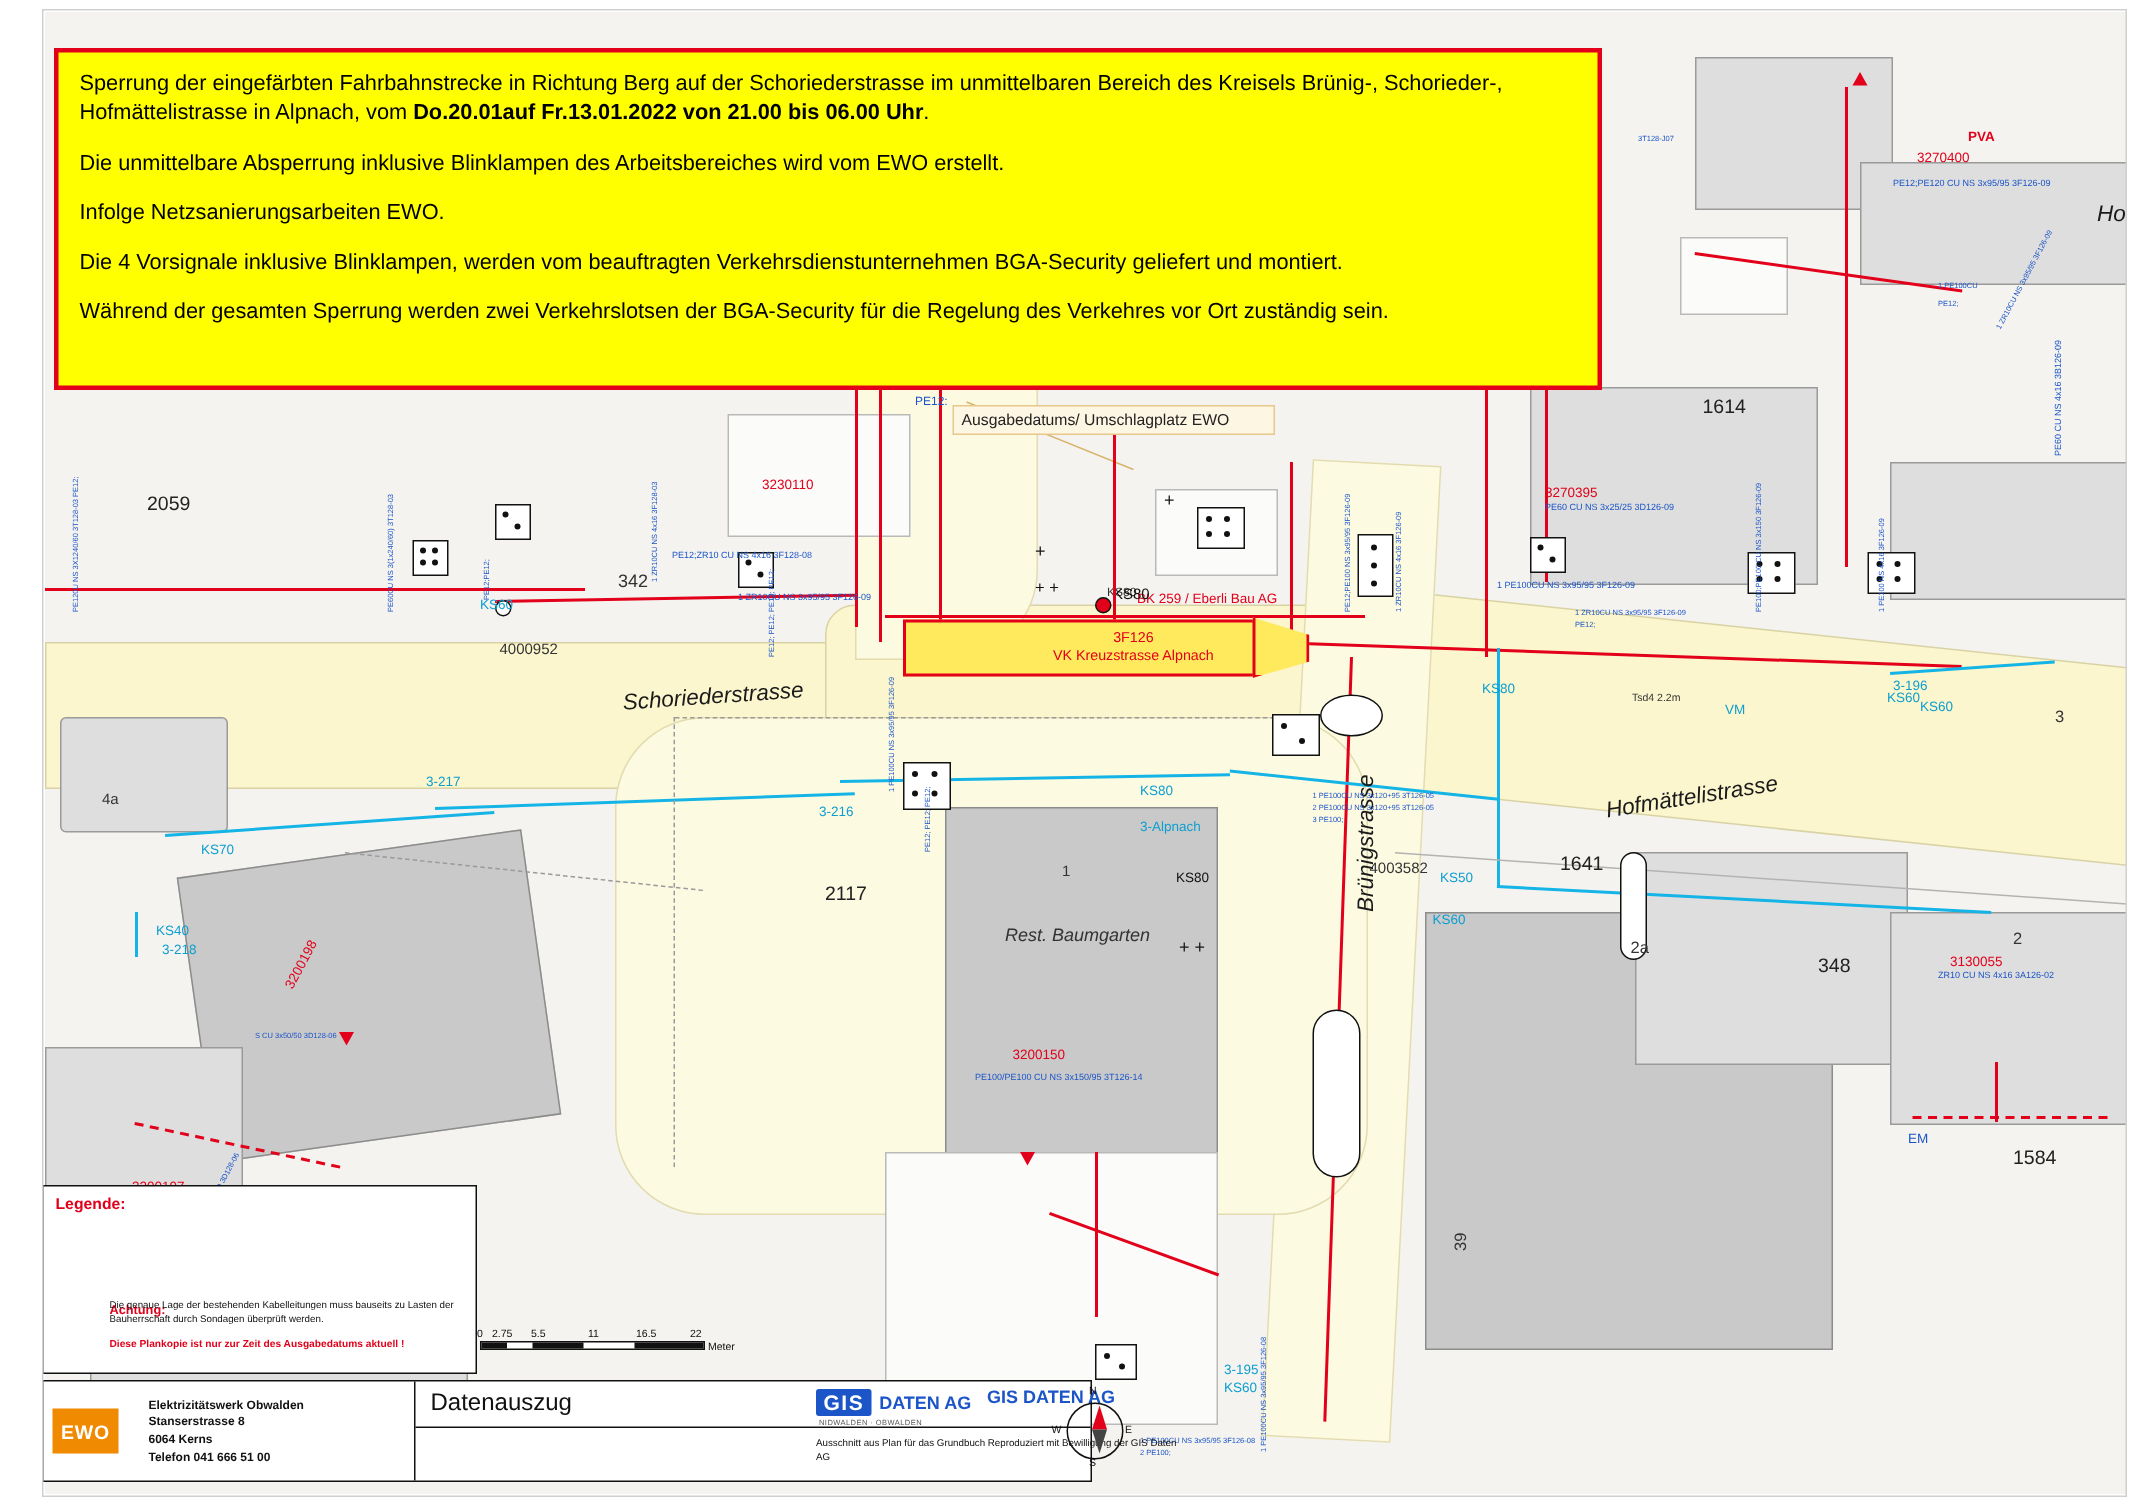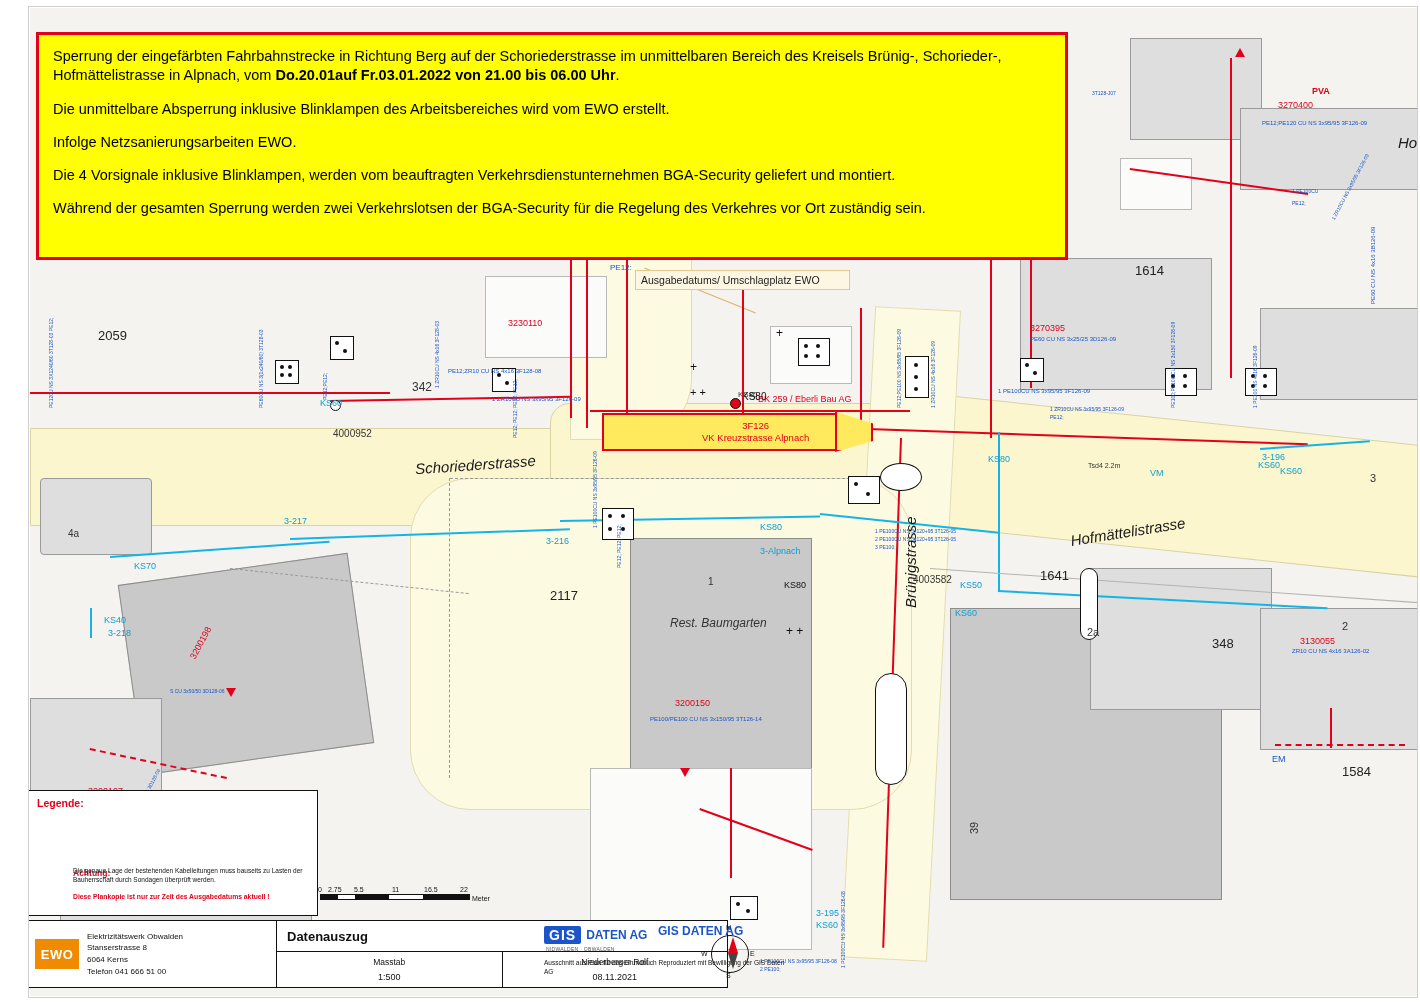--- a/index.html
+++ b/index.html
@@ -101,23 +101,23 @@
   .scalebar{position:absolute;left:320px;top:886px;width:170px;height:18px;}
   .scalebar .bar{position:absolute;left:0;top:8px;height:6px;width:150px;border:1px solid #111;box-sizing:border-box;background:#fff;}
   .scalebar .seg{position:absolute;top:0;height:100%;background:#111;}
   .scalebar .tick{position:absolute;top:0;font-size:7px;color:#111;}
   .scalebar .unit{position:absolute;left:152px;top:9px;font-size:7px;color:#111;}
 
   
   .titleblock{position:absolute;left:28px;top:920px;width:700px;height:68px;border:1px solid #111;box-sizing:border-box;background:#fff;display:flex;}
   .tb-logo{width:248px;border-right:1px solid #111;display:flex;align-items:center;padding:4px 6px;box-sizing:border-box;}
   .ewo-mark{width:44px;height:30px;background:#f08a00;color:#fff;font-size:13px;font-weight:bold;display:flex;align-items:center;justify-content:center;letter-spacing:0.5px;}
-  .tb-addr{font-size:8px;line-height:1.45;color:#111;font-weight:normal;margin-left:8px;}
+  .tb-addr{font-size:8px;line-height:1.45;color:#111;font-weight:bold;margin-left:20px;}
   .tb-mid{flex:1;display:flex;flex-direction:column;}
-  .tb-mid .top{height:30px;border-bottom:1px solid #111;display:flex;align-items:center;padding-left:10px;font-size:13px;color:#111;font-weight:bold;}
+  .tb-mid .top{height:30px;border-bottom:1px solid #111;display:flex;align-items:center;padding-left:10px;font-size:16px;color:#111;}
   .tb-mid .bot{flex:1;display:flex;}
   .tb-cell{flex:1;display:flex;flex-direction:column;align-items:center;justify-content:center;border-right:1px solid #111;font-size:8.5px;color:#111;}
   .tb-cell:last-child{border-right:none;}
   .tb-cell .t{font-size:8.5px;}
   .tb-cell .v{font-size:9px;margin-top:5px;}
 
   
   .gisblock{position:absolute;left:536px;top:920px;width:260px;height:68px;}
   .gis-logo{position:absolute;left:8px;top:2px;width:110px;height:26px;background:#ffffff;display:flex;align-items:center;}
   .gis-g{background:#1b55c8;color:#fff;font-size:14px;font-weight:bold;padding:1px 5px;border-radius:2px;letter-spacing:1px;}
@@ -371,21 +371,21 @@
 
     <div class="closure"></div>
     <div class="closure-tip"></div>
     <div class="closure-lbl">
       <div>3F126</div>
       <div>VK Kreuzstrasse Alpnach</div>
     </div>
   </div>
 
   <div class="notice">
-    <p>Sperrung der eingefärbten Fahrbahnstrecke in Richtung Berg auf der Schoriederstrasse im unmittelbaren Bereich des Kreisels Brünig-, Schorieder-, Hofmättelistrasse in Alpnach, vom <b>Do.20.01auf Fr.03.01.2022 von 21.00 bis 06.00 Uhr</b>.</p>
+    <p>Sperrung der eingefärbten Fahrbahnstrecke in Richtung Berg auf der Schoriederstrasse im unmittelbaren Bereich des Kreisels Brünig-, Schorieder-, Hofmättelistrasse in Alpnach, vom <b>Do.20.01auf Fr.13.01.2022 von 21.00 bis 06.00 Uhr</b>.</p>
     <p>Die unmittelbare Absperrung inklusive Blinklampen des Arbeitsbereiches wird vom EWO erstellt.</p>
     <p>Infolge Netzsanierungsarbeiten EWO.</p>
     <p>Die 4 Vorsignale inklusive Blinklampen, werden vom beauftragten Verkehrsdienstunternehmen BGA-Security geliefert und montiert.</p>
     <p>Während der gesamten Sperrung werden zwei Verkehrslotsen der BGA-Security  für die Regelung des Verkehres vor Ort zuständig sein.</p>
   </div>
 
   <div class="legend">
     <div class="title" style="color:#e2001a;">Legende:</div>
     <div class="achtung">Achtung:</div>
     <div class="note">Die genaue Lage der bestehenden Kabelleitungen muss bauseits zu Lasten der Bauherrschaft durch Sondagen überprüft werden.</div>
@@ -412,30 +412,20 @@
       <div class="ewo-mark">EWO</div>
       <div class="tb-addr">
         <div>Elektrizitätswerk Obwalden</div>
         <div>Stanserstrasse 8</div>
         <div>6064 Kerns</div>
         <div>Telefon  041 666 51 00</div>
       </div>
     </div>
     <div class="tb-mid">
       <div class="top">Datenauszug</div>
-      <div class="bot">
-        <div class="tb-cell">
-          <span class="t">Masstab</span>
-          <span class="v">1:500</span>
-        </div>
-        <div class="tb-cell">
-          <span class="t">Niederberger Rolf</span>
-          <span class="v">08.11.2021</span>
-        </div>
-      </div>
     </div>
   </div>
 
   <div class="gisblock">
     <div class="gis-logo">
       <span class="gis-g">GIS</span>
       <span class="gis-name">DATEN AG</span>
     </div>
     <div class="gis-sub">NIDWALDEN · OBWALDEN</div>
     <div class="gis-title">GIS DATEN AG</div>

